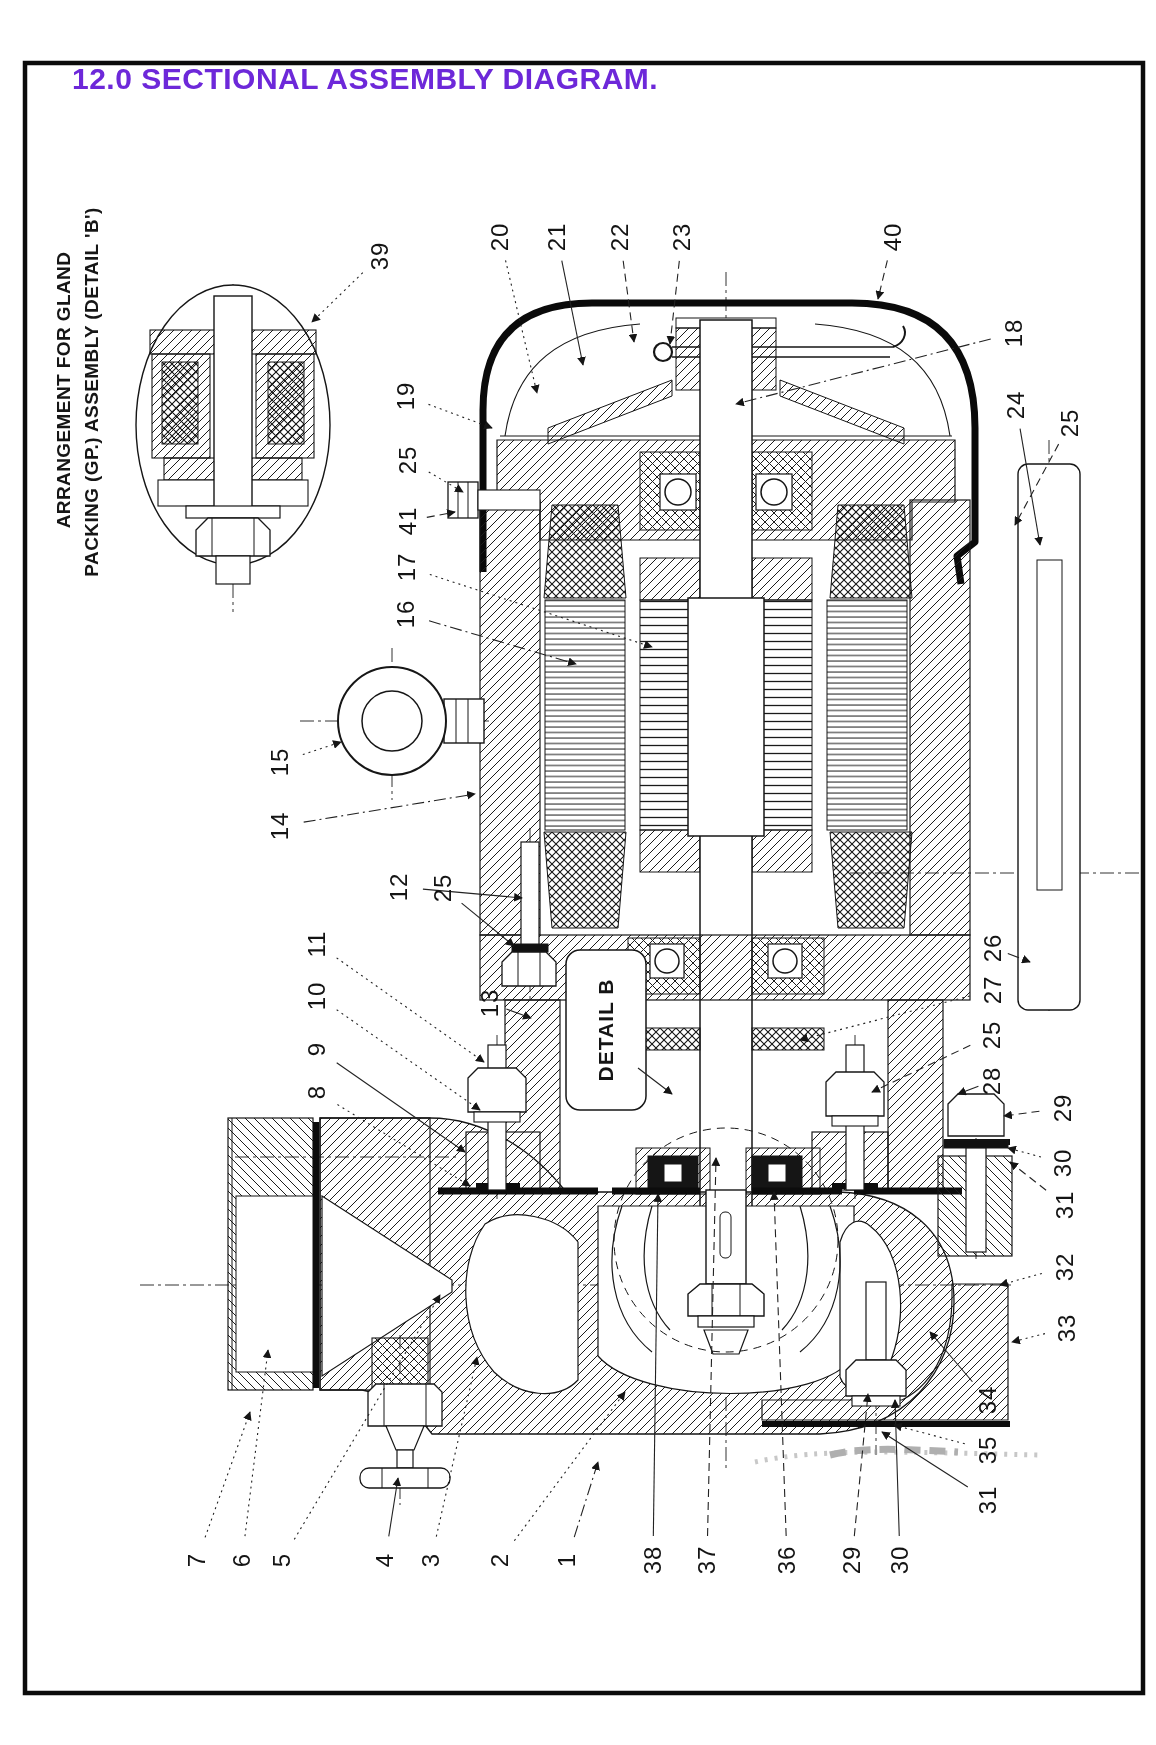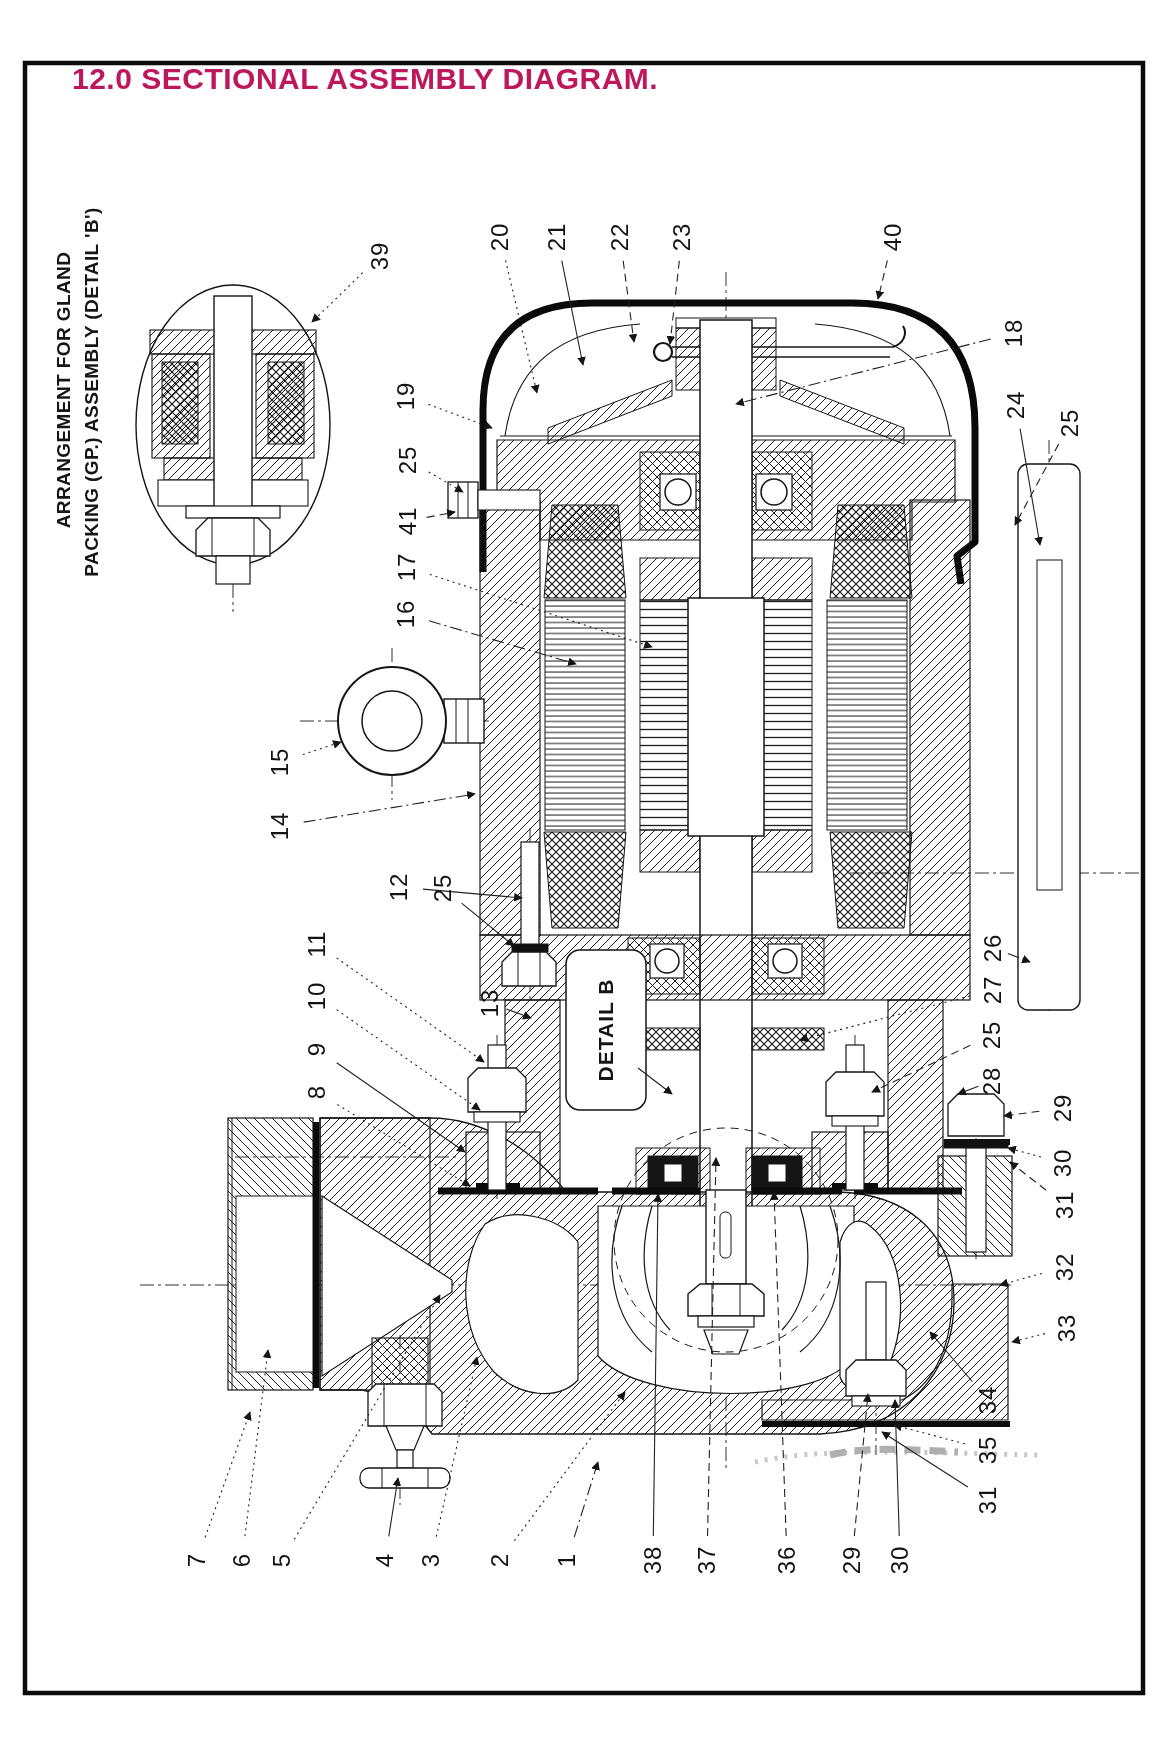--- a/index.html
+++ b/index.html
@@ -1,19 +1,19 @@
 <!DOCTYPE html>
 <html><head>
 <meta charset="utf-8">
 <style>
   html,body{margin:0;padding:0;background:#e8e8e8;}
   .page{position:relative;width:1156px;height:1745px;background:#ffffff;overflow:hidden;
         font-family:"Liberation Sans", sans-serif;color:#111;}
   .page-title{position:absolute;left:72px;top:62px;font-size:30px;font-weight:700;
-        letter-spacing:0.5px;color:#be185d;white-space:nowrap;}
+        letter-spacing:0.5px;color:#6d28d9;white-space:nowrap;}
   .vtext{position:absolute;white-space:nowrap;transform:translate(-50%,-50%) rotate(-90deg);}
   .inset-caption{font-size:19px;font-weight:600;letter-spacing:0.4px;color:#161616;}
   .detail-label{font-size:21px;font-weight:600;letter-spacing:1px;color:#141414;}
   .callout{position:absolute;font-size:24px;font-weight:500;line-height:1;color:#141414;
         letter-spacing:1px;transform:translate(-50%,-50%) rotate(-90deg);}
   svg.layer{position:absolute;left:0;top:0;}
   #leader-layer line{stroke:#222;stroke-width:1.1;fill:none;}
   #leader-layer line.ld-dotted{stroke-dasharray:2 4;}
   #leader-layer line.ld-dashed{stroke-dasharray:8 5;}
   #leader-layer line.ld-dashdot{stroke-dasharray:12 4 2 4;}

